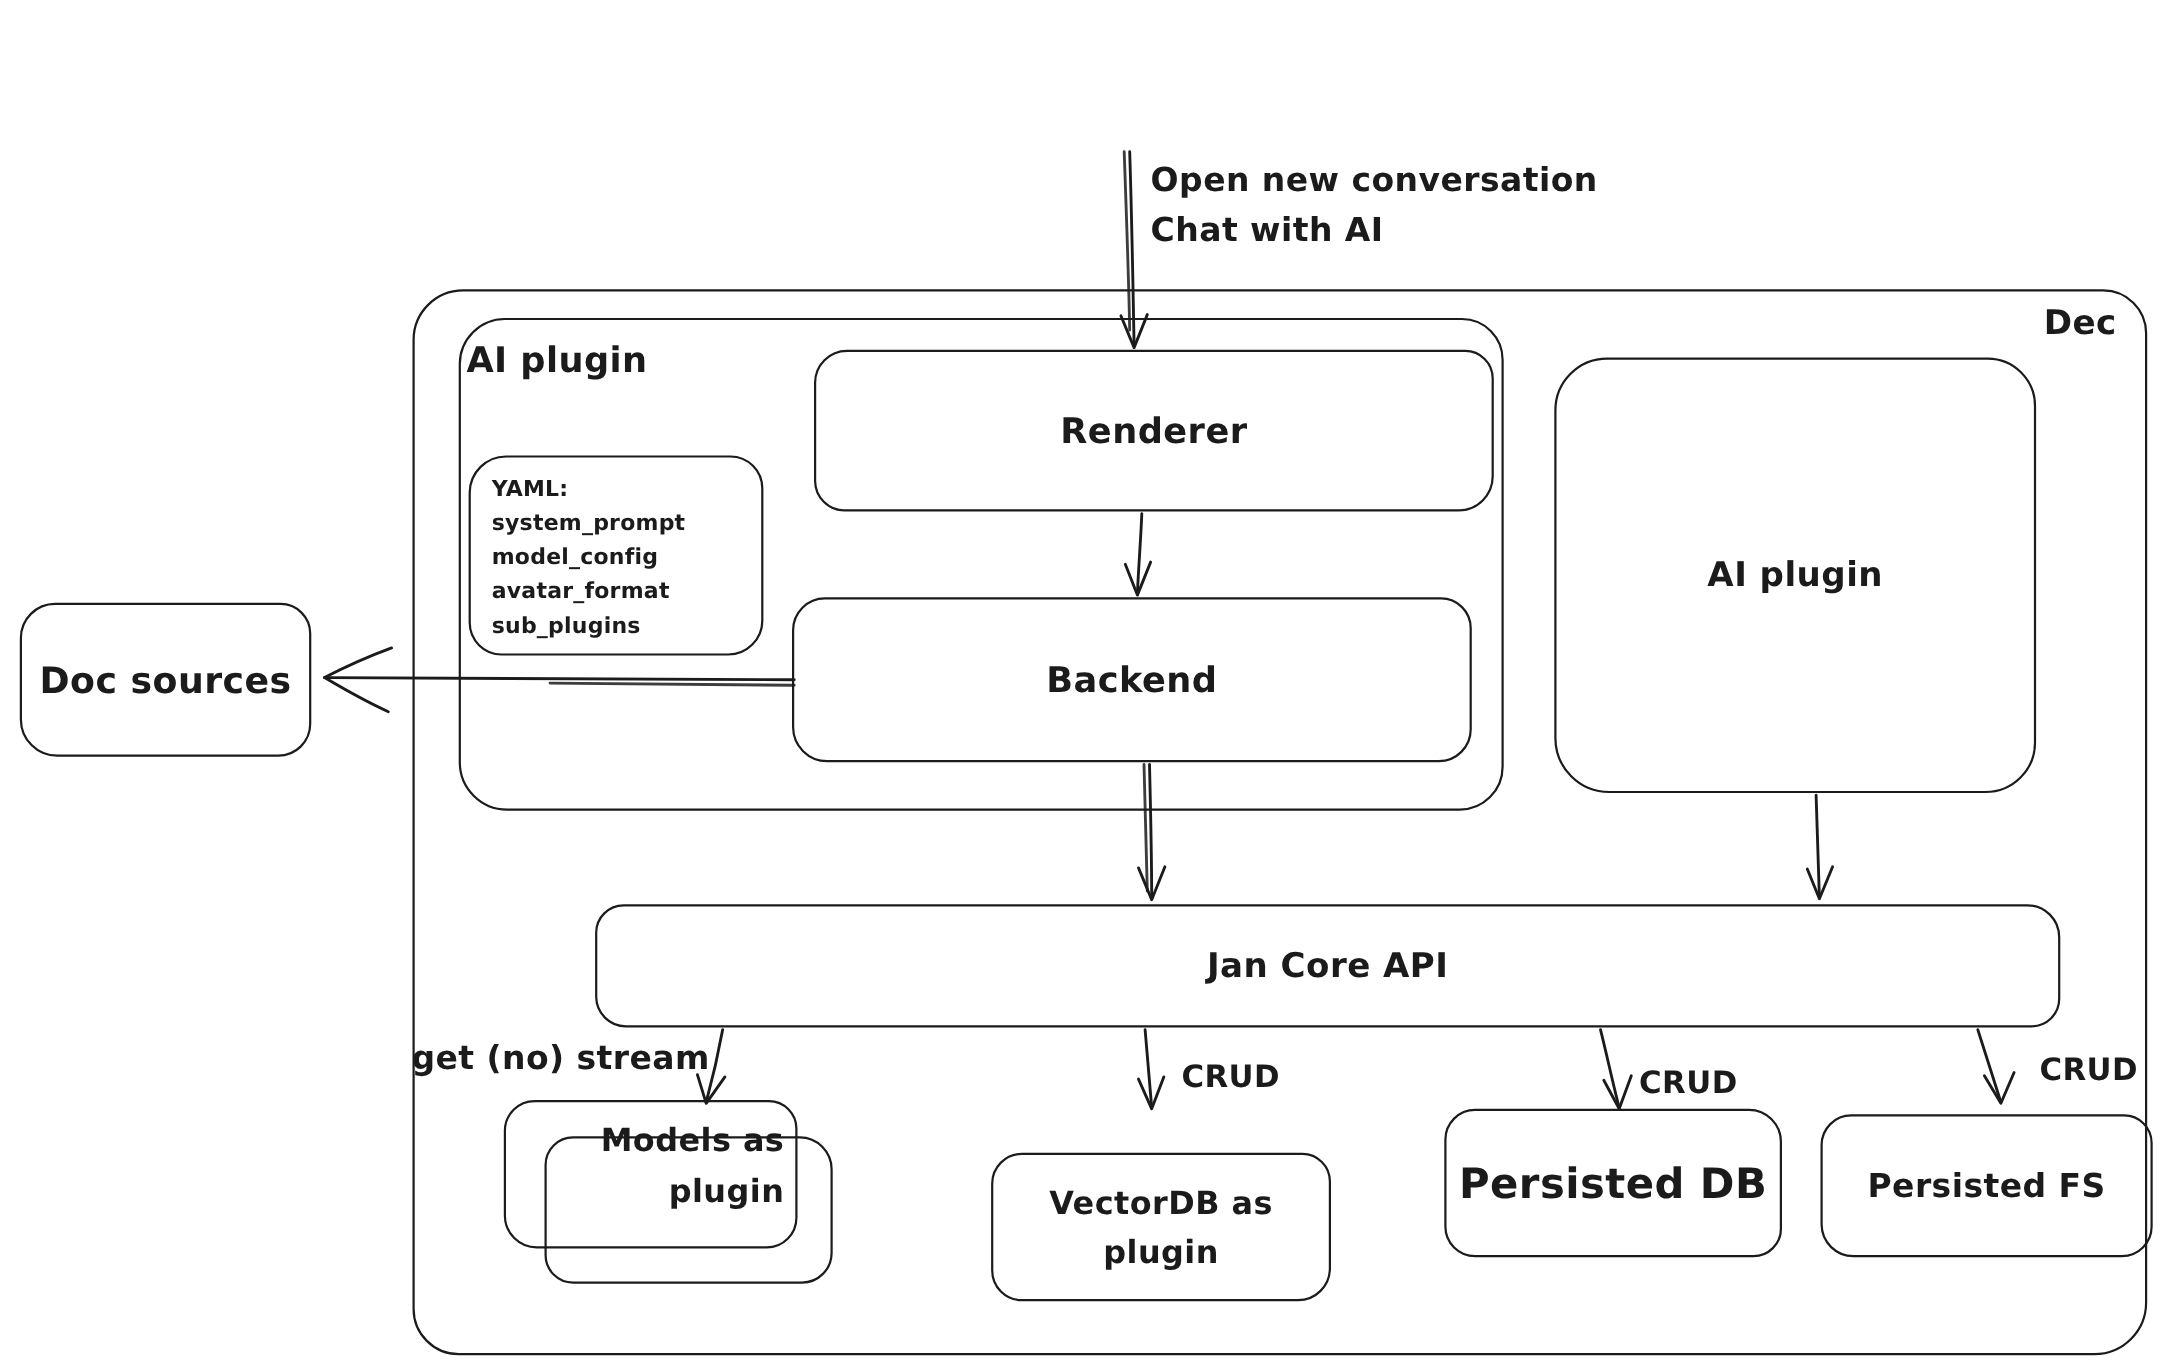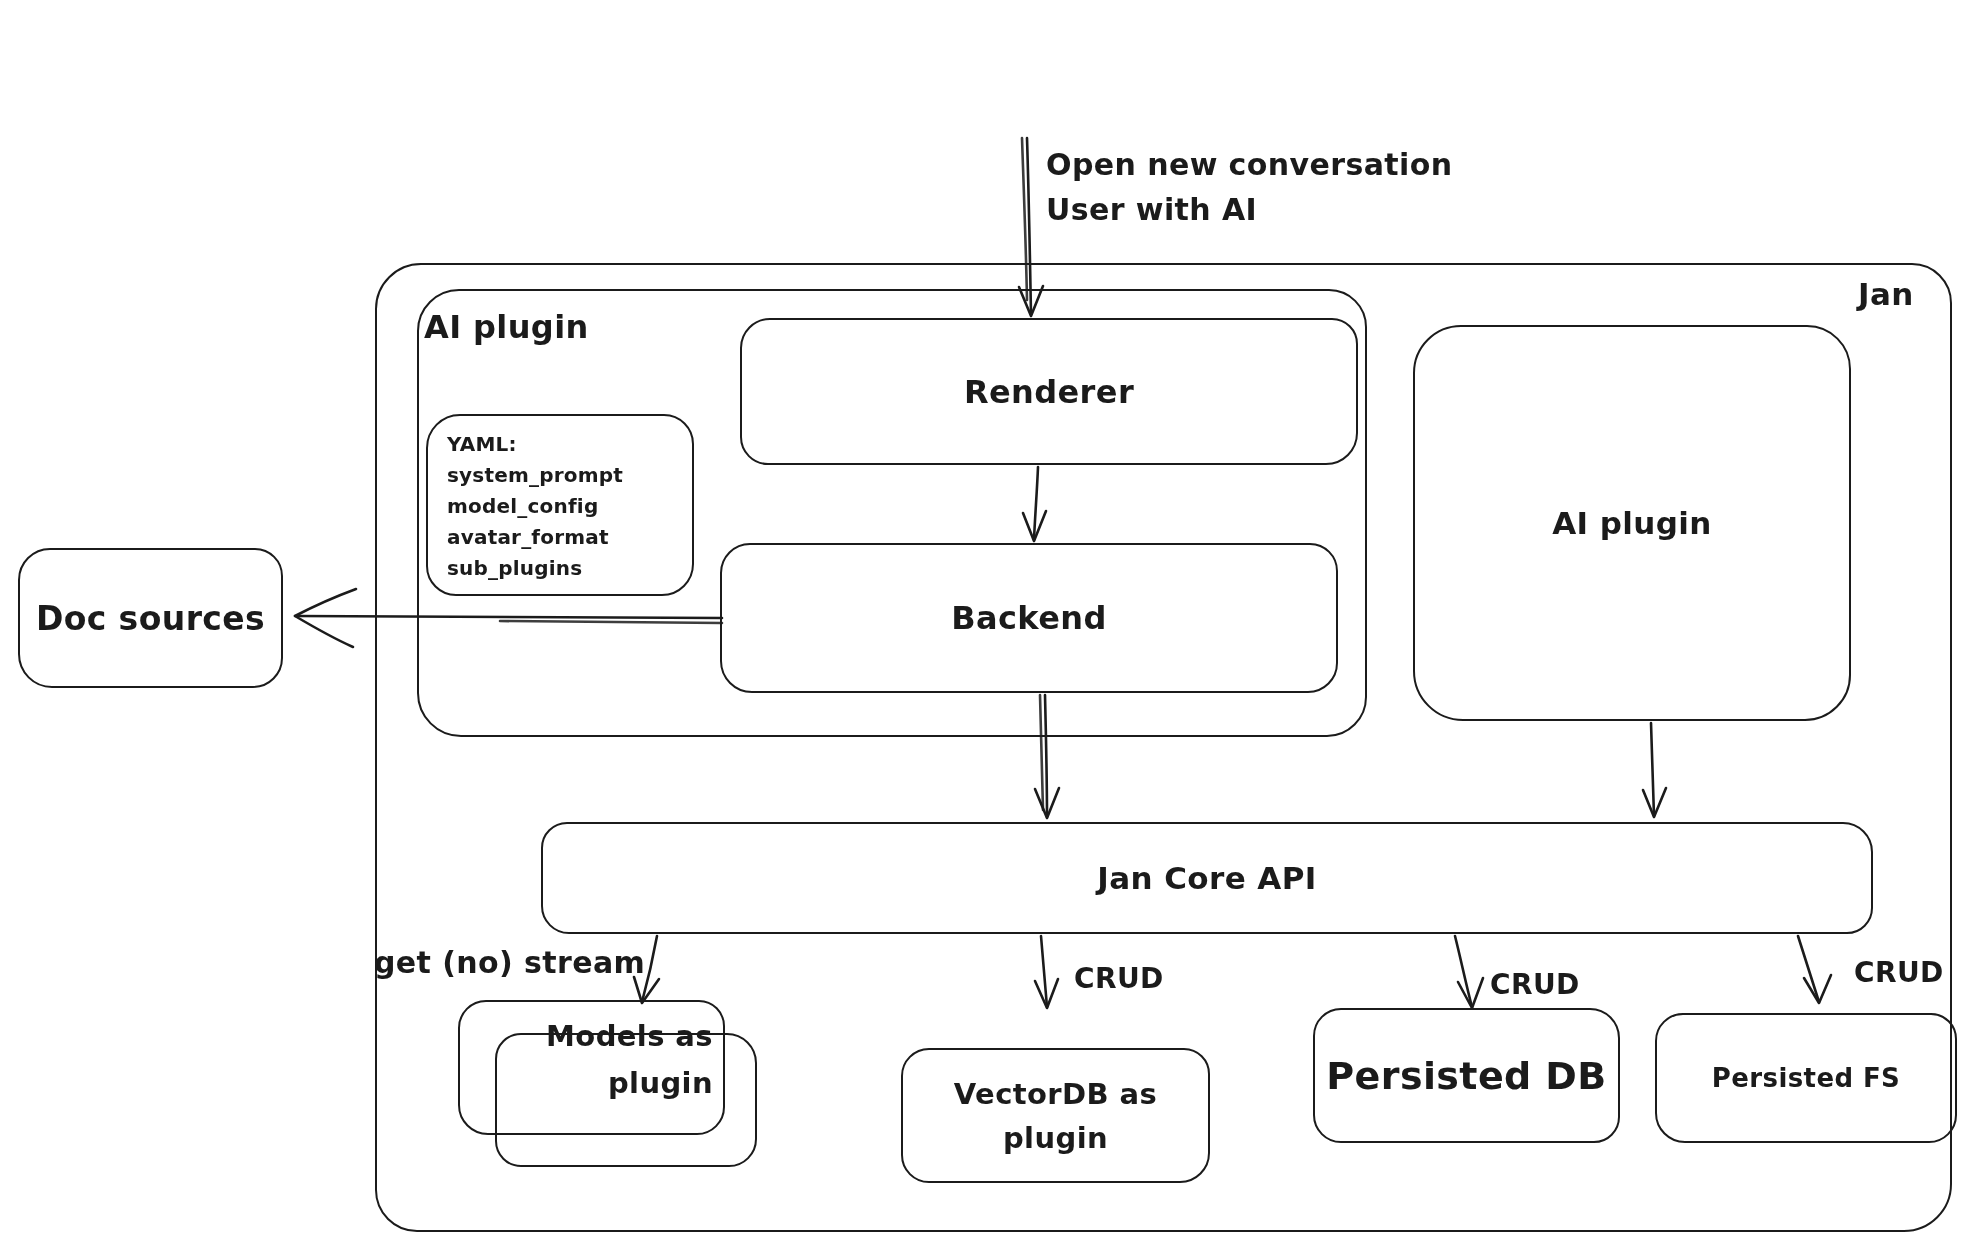--- a/index.html
+++ b/index.html
@@ -52,35 +52,35 @@
   #doc-sources     { left: 18px;   top: 548px;  width: 265px;  height: 140px; border-radius: 32px 28px 30px 34px; font-size: 33px; }
   #jan-core-api    { left: 541px;  top: 822px;  width: 1332px; height: 112px; border-radius: 26px 30px 26px 28px; font-size: 31px; }
   #models-back     { left: 458px;  top: 1000px; width: 267px;  height: 135px; border-radius: 28px 26px 28px 30px; }
   #models-front    { left: 495px;  top: 1033px; width: 262px;  height: 134px; border-radius: 26px 30px 28px 26px; }
   #models-label    { left: 468px;  top: 1004px; width: 300px;  height: 112px; position: absolute;
                      display: flex; align-items: center; justify-content: center; text-align: right; }
   #models-label .label   { font-size: 29px; line-height: 47px; max-width: 190px; }
   #vectordb        { left: 901px;  top: 1007px; width: 309px;  height: 135px; border-radius: 28px 26px 30px 28px; margin-top: 41px; }
   #vectordb .label { font-size: 29px; line-height: 44px; max-width: 220px; }
   #persisted-db    { left: 1313px; top: 1008px; width: 307px;  height: 135px; border-radius: 28px 30px 26px 28px; font-size: 38px; }
-  #persisted-fs    { left: 1655px; top: 1013px; width: 302px;  height: 130px; border-radius: 28px 26px 28px 30px; font-size: 26px; }
+  #persisted-fs    { left: 1655px; top: 1013px; width: 302px;  height: 130px; border-radius: 28px 26px 28px 30px; font-size: 30px; }
 
   #lbl-open   { left: 1046px; top: 142px; font-size: 30px; line-height: 45px; text-align: left; }
   #lbl-stream { left: 374px;  top: 945px; font-size: 30px; }
   #lbl-crud-1 { left: 1074px; top: 962px; font-size: 28px; }
   #lbl-crud-2 { left: 1490px; top: 968px; font-size: 28px; }
   #lbl-crud-3 { left: 1854px; top: 956px; font-size: 28px; }
 </style>
 </head>
 <body>
 
 <div class="canvas">
 
   <div class="node" id="jan"></div>
-  <div class="edge-label" id="jan-label">Jan</div>
+  <div class="edge-label" id="jan-label">Dec</div>
 
   <div class="node" id="ai-plugin-group"></div>
   <div class="edge-label" id="ai-plugin-group-label">AI plugin</div>
 
   <svg class="edges" viewBox="0 0 1981 1246">
     <g>
       <path d="M 1022 138 C 1024 196, 1026 248, 1027 300" opacity="0.85"></path>
       <path d="M 1027 138 C 1029 200, 1030 262, 1031 314"></path>
       <path d="M 1019 287 L 1031 316 L 1043 286"></path>
     </g>
@@ -163,20 +163,20 @@
   <div class="node" id="persisted-db">
     <span class="label">Persisted DB</span>
   </div>
 
   <div class="node" id="persisted-fs">
     <span class="label">Persisted FS</span>
   </div>
 
   <div class="edge-label" id="lbl-open">
     <div>Open new conversation</div>
-    <div>User with AI</div>
+    <div>Chat with AI</div>
   </div>
   <div class="edge-label" id="lbl-stream">get (no) stream</div>
   <div class="edge-label" id="lbl-crud-1">CRUD</div>
   <div class="edge-label" id="lbl-crud-2">CRUD</div>
   <div class="edge-label" id="lbl-crud-3">CRUD</div>
 
 </div>
 
 </body></html>

